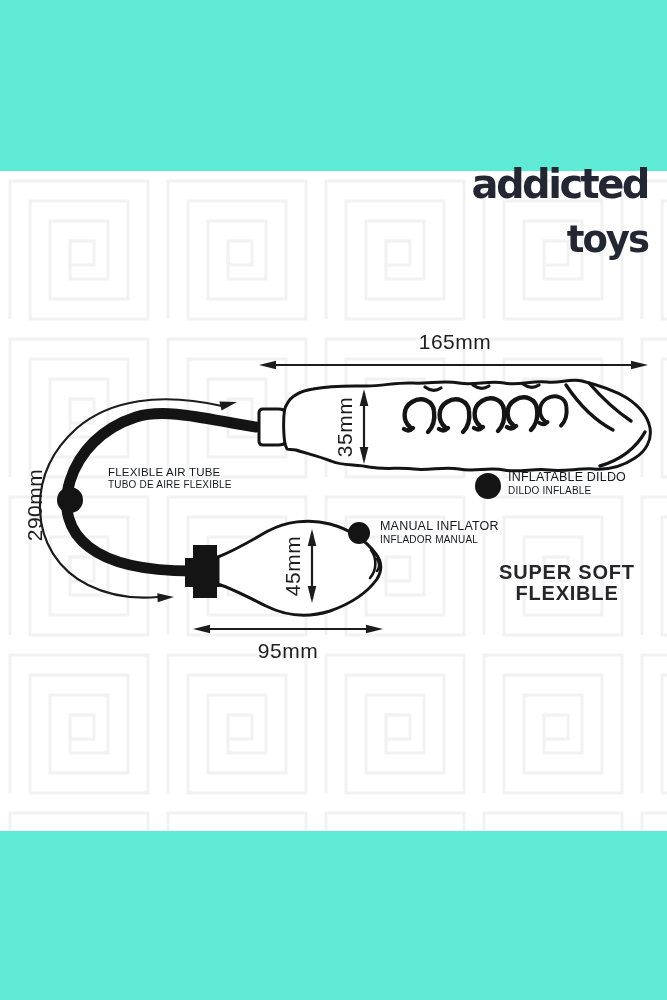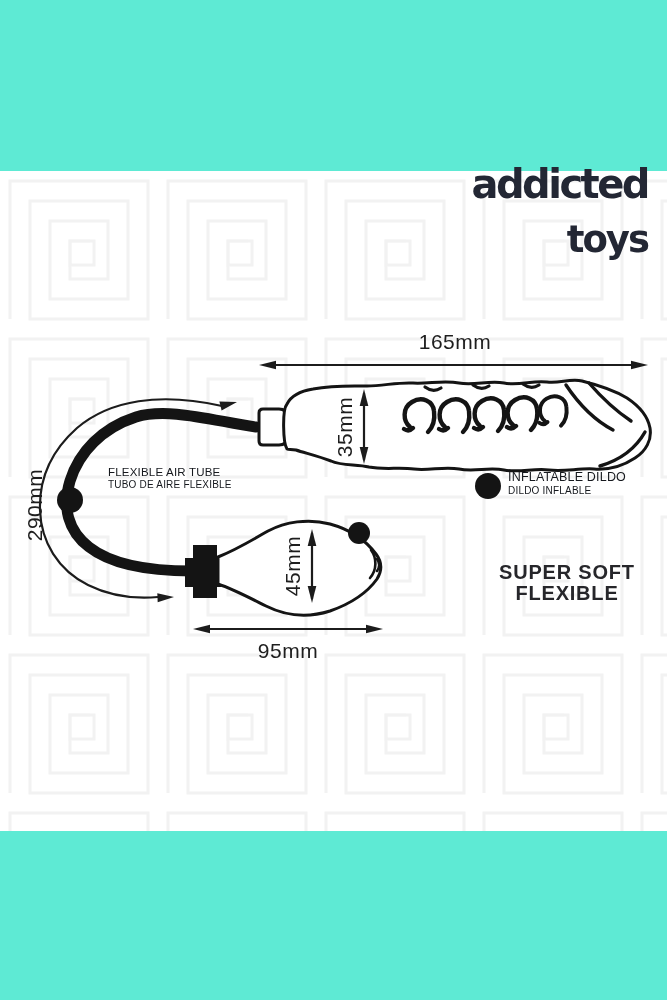--- a/index.html
+++ b/index.html
@@ -131,19 +131,23 @@
   <div class="callout" style="left:96px;top:466px;margin-left:12px;">
     <div class="lbl-primary">FLEXIBLE AIR TUBE</div>
     <div class="lbl-secondary">TUBO DE AIRE FLEXIBLE</div>
   </div>
 
   <div class="callout" style="left:508px;top:471px;">
     <div class="lbl-primary big">INFLATABLE DILDO</div>
     <div class="lbl-secondary">DILDO INFLABLE</div>
   </div>
 
+  <div class="callout" style="left:380px;top:520px;">
+    <div class="lbl-primary big">MANUAL INFLATOR</div>
+    <div class="lbl-secondary">INFLADOR MANUAL</div>
+  </div>
 
   <div class="material">
     <div>SUPER SOFT</div>
     <div>FLEXIBLE</div>
   </div>
 
 </div>
 
 </body></html>

